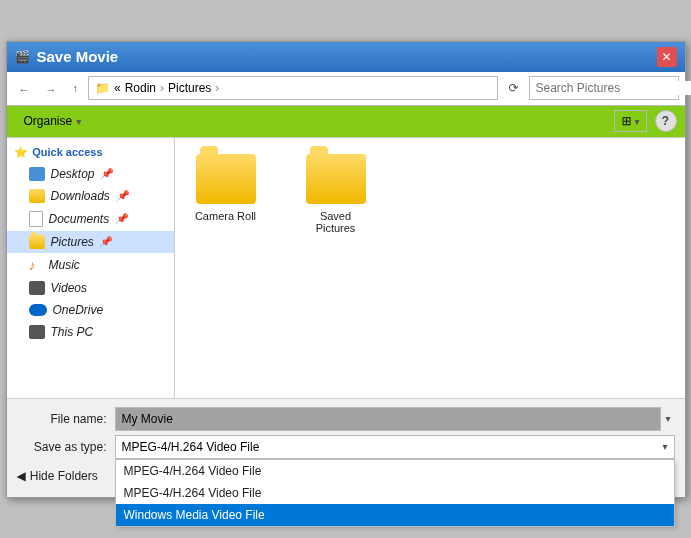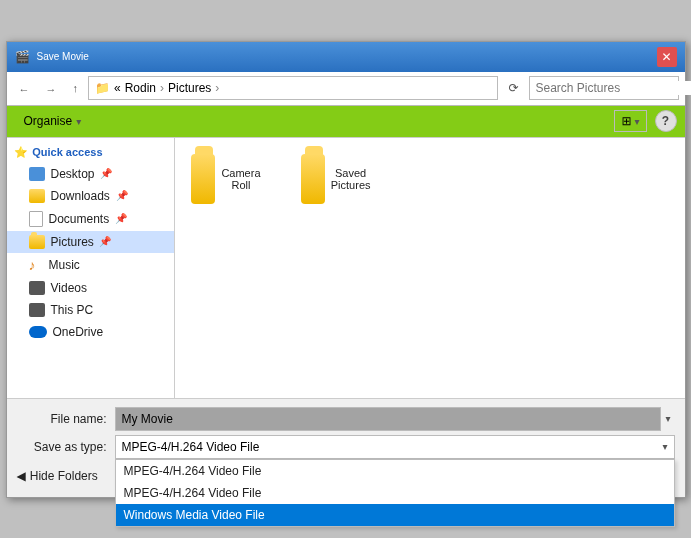--- a/index.html
+++ b/index.html
@@ -39,22 +39,22 @@
 
     .title-bar-icon {
       width: 16px;
       height: 16px;
       display: flex;
       align-items: center;
       justify-content: center;
     }
 
     .title-bar-title {
-      font-size: 10px;
-      font-weight: normal;
+      font-size: 15px;
+      font-weight: bold;
     }
 
     .title-bar-close {
       width: 20px;
       height: 20px;
       background: #e05050;
       border: none;
       color: white;
       font-size: 12px;
       cursor: pointer;
@@ -206,20 +206,21 @@
     }
 
     .sidebar-item {
       padding: 4px 8px 4px 22px;
       display: flex;
       align-items: center;
       gap: 6px;
       cursor: pointer;
       font-size: 12px;
       color: #222;
+      font-style: italic;
     }
     .sidebar-item.active { background: #cce0ff; }
 
     .sidebar-item-pin {
       color: #888;
       font-size: 10px;
     }
 
     .folder-icon {
       width: 16px;
@@ -304,20 +305,21 @@
       background: white;
       padding: 16px;
       display: flex;
       gap: 40px;
       align-items: flex-start;
       overflow: auto;
     }
 
     .folder-item {
       display: flex;
+      flex-direction: column;
       align-items: center;
       gap: 6px;
       cursor: pointer;
       width: 70px;
     }
 
     .big-folder {
       width: 60px;
       height: 50px;
       background: linear-gradient(to bottom, #ffd966 0%, #f0b800 100%);
@@ -528,27 +530,27 @@
         <span class="music-icon">♪</span>
         <span>Music</span>
       </div>
 
       <div class="sidebar-item">
         <div class="video-icon"></div>
         <span>Videos</span>
       </div>
 
       <div class="sidebar-item">
+        <div class="onedrive-icon"></div>
+        <span>OneDrive</span>
+      </div>
+
+      <div class="sidebar-item">
         <div class="thispc-icon"></div>
         <span>This PC</span>
-      </div>
-
-      <div class="sidebar-item">
-        <div class="onedrive-icon"></div>
-        <span>OneDrive</span>
       </div>
     </div>
 
     <div class="file-area">
       <div class="folder-item">
         <div class="big-folder"></div>
         <span class="folder-label">Camera Roll</span>
       </div>
       <div class="folder-item">
         <div class="big-folder"></div>

